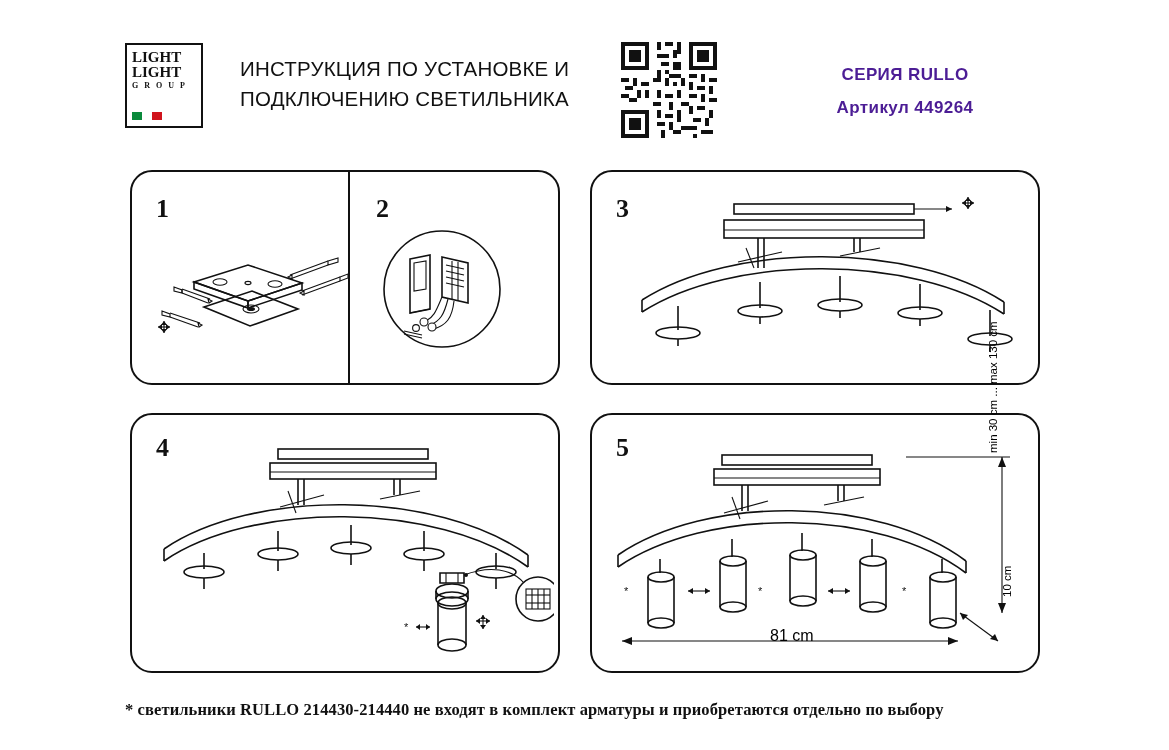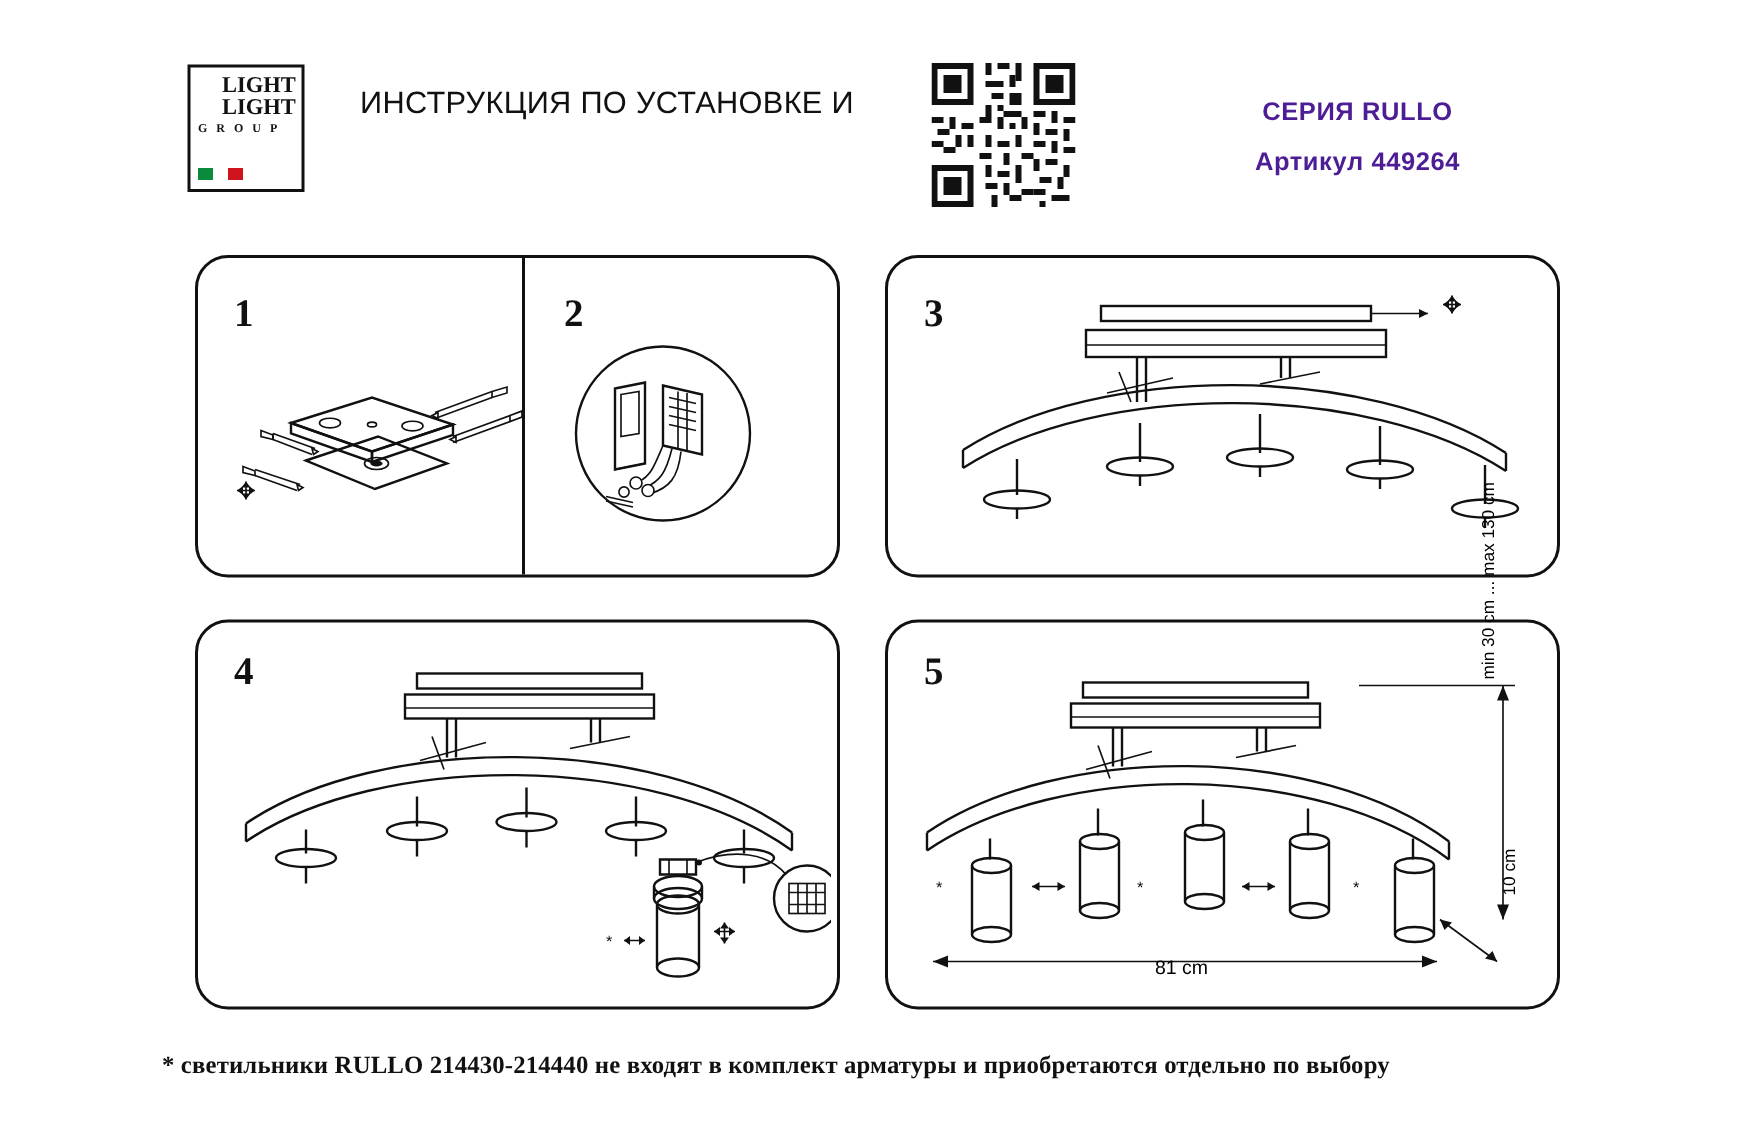--- a/index.html
+++ b/index.html
@@ -43,21 +43,20 @@
     align-items: flex-start;
     padding: 5px 0 0 5px;
   }
   .logo-line {
     font-family: "Liberation Serif", serif;
     font-size: 15px;
     font-weight: 700;
     line-height: 15px;
     letter-spacing: 0px;
     color: #111;
-    margin-left: 16px;
   }
   .logo-group {
     font-family: "Liberation Serif", serif;
     font-size: 8px;
     letter-spacing: 2px;
     color: #111;
     margin-top: 1px;
     font-weight: bold;
   }
   .logo-flag {
@@ -127,21 +126,21 @@
     background: #111;
   }
 
   #panel-12 { left: 130px; top: 170px; width: 430px; height: 215px; }
   #panel-3  { left: 590px; top: 170px; width: 450px; height: 215px; }
   #panel-4  { left: 130px; top: 413px; width: 430px; height: 260px; }
   #panel-5  { left: 590px; top: 413px; width: 450px; height: 260px; }
 
   .footnote {
     position: absolute;
-    left: 108px;
+    left: 125px;
     top: 700px;
     width: 930px;
     font-family: "Liberation Serif", serif;
     font-size: 16.5px;
     font-weight: 700;
     color: #111;
     letter-spacing: 0.1px;
   }
 
   svg { display: block; }
@@ -167,20 +166,21 @@
       <div class="logo-group">G R O U P</div>
       <div class="logo-flag">
         <span class="flag-g"></span>
           <span class="flag-w"></span>
           <span class="flag-r"></span>
       </div>
     </div>
 
     <div class="title">
       <div>ИНСТРУКЦИЯ ПО УСТАНОВКЕ И</div>
+      <div>ПОДКЛЮЧЕНИЮ СВЕТИЛЬНИКА</div>
     </div>
 
     <div class="qr">
       <svg width="96" height="96" viewBox="0 0 24 24">
         <rect x="0" y="0" width="24" height="24" fill="#fff"></rect>
         <g fill="#111">
           <rect x="0" y="0" width="7" height="7"></rect>
           <rect x="1" y="1" width="5" height="5" fill="#fff"></rect>
           <rect x="2" y="2" width="3" height="3"></rect>
           <rect x="17" y="0" width="7" height="7"></rect>
@@ -608,21 +608,21 @@
           <path d="M354 186 L392 214"></path>
           <path d="M354 186 L362 188 L357 193 Z" fill="#111" stroke="none"></path>
           <path d="M392 214 L384 212 L389 207 Z" fill="#111" stroke="none"></path>
         </g>
       </svg>
     </div>
 
     <div style="position:absolute; left:378px; top:616px; font-size:12px;"></div>
 
     <div style="position:absolute; left:0; top:0; width:100%; height:100%; pointer-events:none;">
-      <div style="position:absolute; left:178px; top:222px; font-size:13px;">81 cm</div>
+      <div style="position:absolute; left:178px; top:212px; font-size:16px;">81 cm</div>
       <div style="position:absolute; left:395px; top:38px; font-size:11.5px; width:160px;
                   transform: rotate(-90deg); transform-origin: 0 0; text-align:left; white-space:nowrap;">min 30 cm ... max 130 cm</div>
       <div style="position:absolute; left:409px; top:182px; font-size:11.5px; width:60px;
                   transform: rotate(-90deg); transform-origin: 0 0; white-space:nowrap;">10 cm</div>
     </div>
   </div>
 
   <div class="footnote">* светильники RULLO 214430-214440 не входят в комплект арматуры и приобретаются отдельно по выбору</div>
 
 </div>

